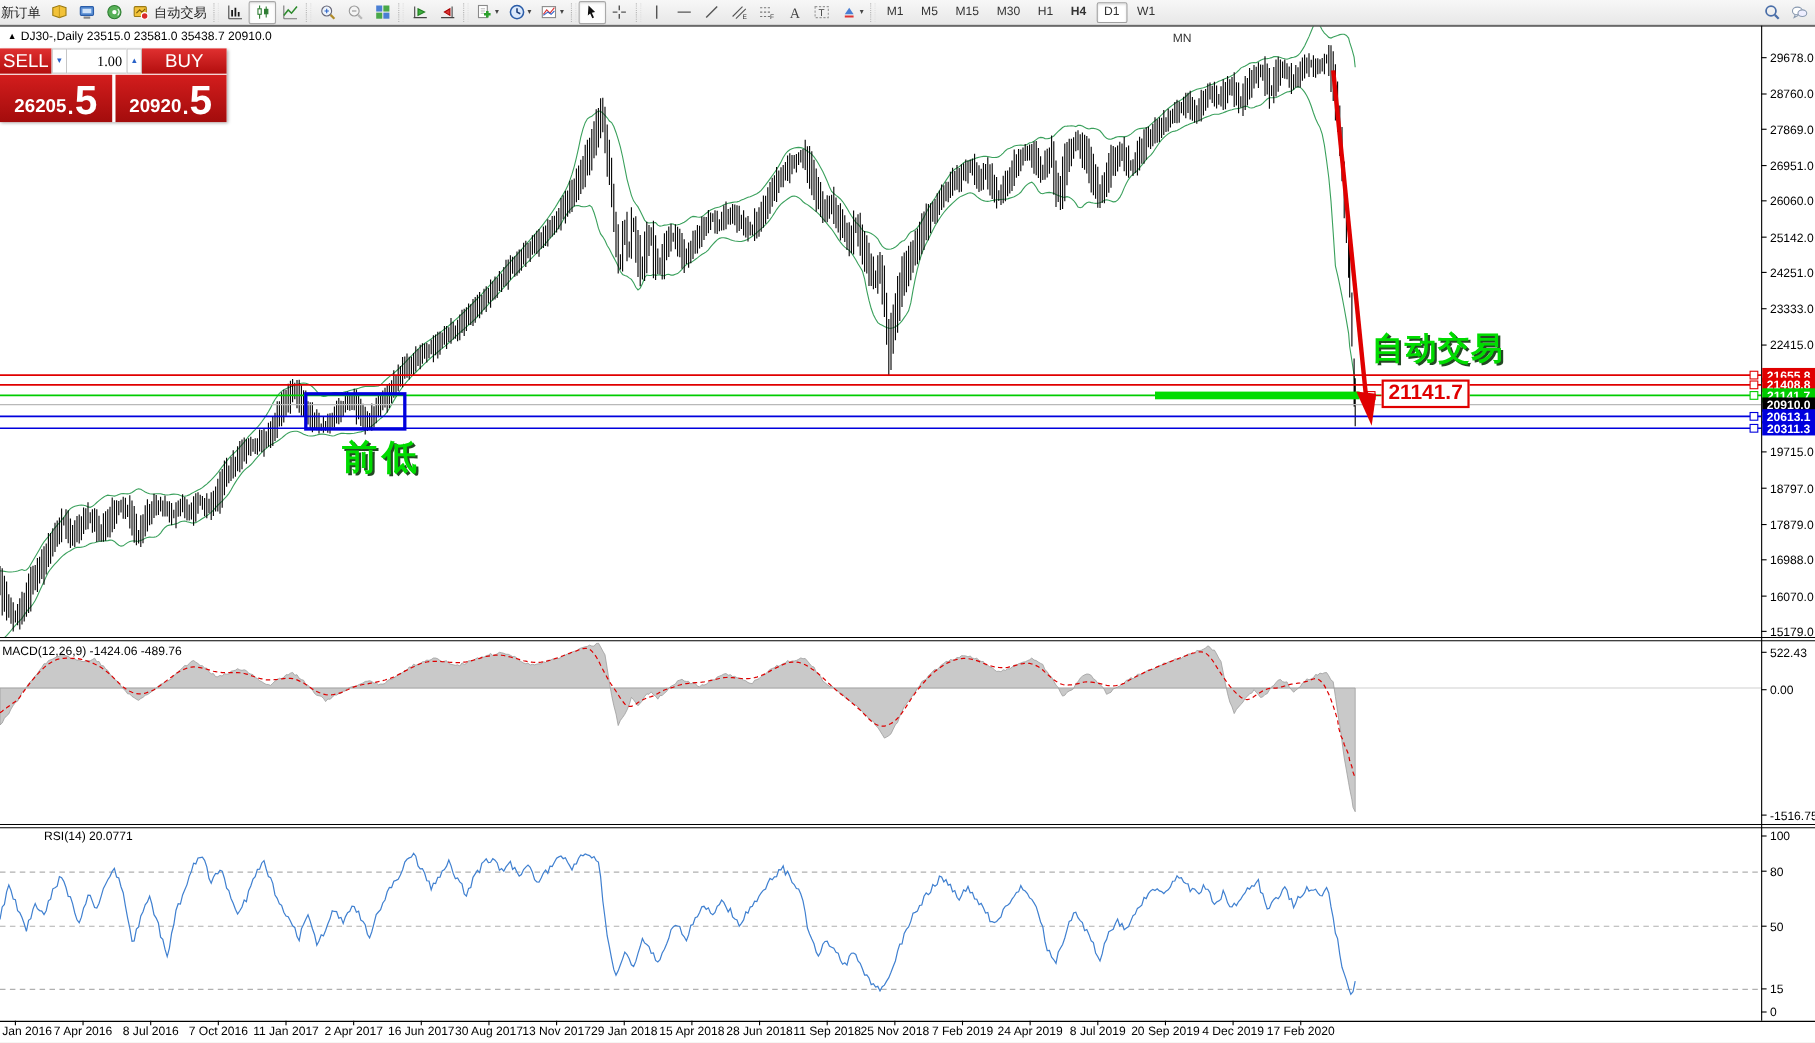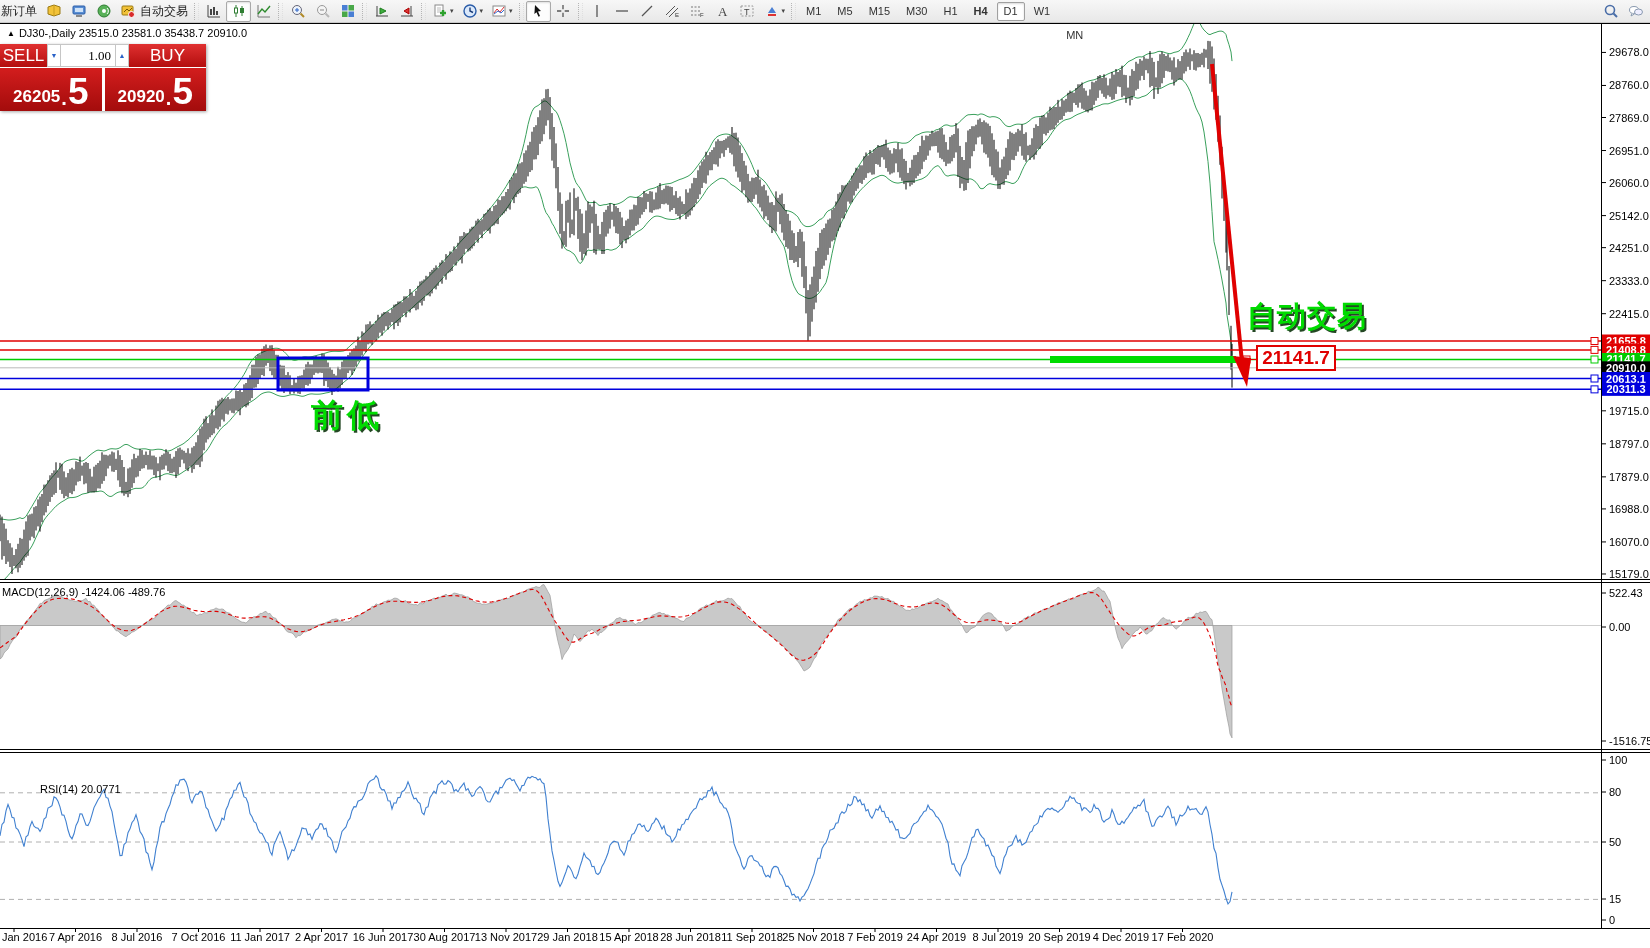--- a/index.html
+++ b/index.html
@@ -21,21 +21,21 @@
           font-size:11px;color:#333;border:1px solid transparent;border-radius:2px;margin:0 1px;}
   .tf-btn.sel{background:#fff;border-color:#a0a0a0;box-shadow:inset 0 1px 2px rgba(0,0,0,.15);}
   .tb-right{margin-left:auto;display:flex;align-items:center;}
   
   svg#chart-canvas{position:absolute;left:0;top:0;z-index:1;font-family:"Liberation Sans",sans-serif;}
   
   .symbol-title{position:absolute;left:7px;top:27px;font-size:11px;color:#000;z-index:4;white-space:nowrap;}
   .symbol-title .tri{font-size:8px;margin-right:4px;vertical-align:1px;}
   .ind-label{position:absolute;font-size:11px;color:#000;z-index:4;white-space:nowrap;}
   #macd-label{left:2px;top:586px;}
-  #rsi-label{left:2px;top:783px;padding-left:38px;}
+  #rsi-label{left:2px;top:755px;padding-left:38px;}
   .cn-annot{position:absolute;font-weight:bold;color:#00dc00;z-index:4;
             text-shadow:2px 2px 0 rgba(12,52,12,.9);font-family:"DejaVu Sans",sans-serif;white-space:nowrap;}
   #turning-point{left:1247px;top:297px;font-size:29px;letter-spacing:1px;}
   #prev-low{left:311px;top:394px;font-size:32px;letter-spacing:4px;}
   #level-tag{position:absolute;left:1256px;top:345px;width:80px;height:26px;border:2px solid #e00000;
              background:#fff;color:#e00000;font-size:19px;font-weight:bold;z-index:4;
              display:flex;align-items:center;justify-content:center;}
   
   .trade-panel{position:absolute;left:0;top:44px;width:206px;z-index:5;background:#fff;
                box-shadow:1px 1px 3px rgba(0,0,0,.35);}

